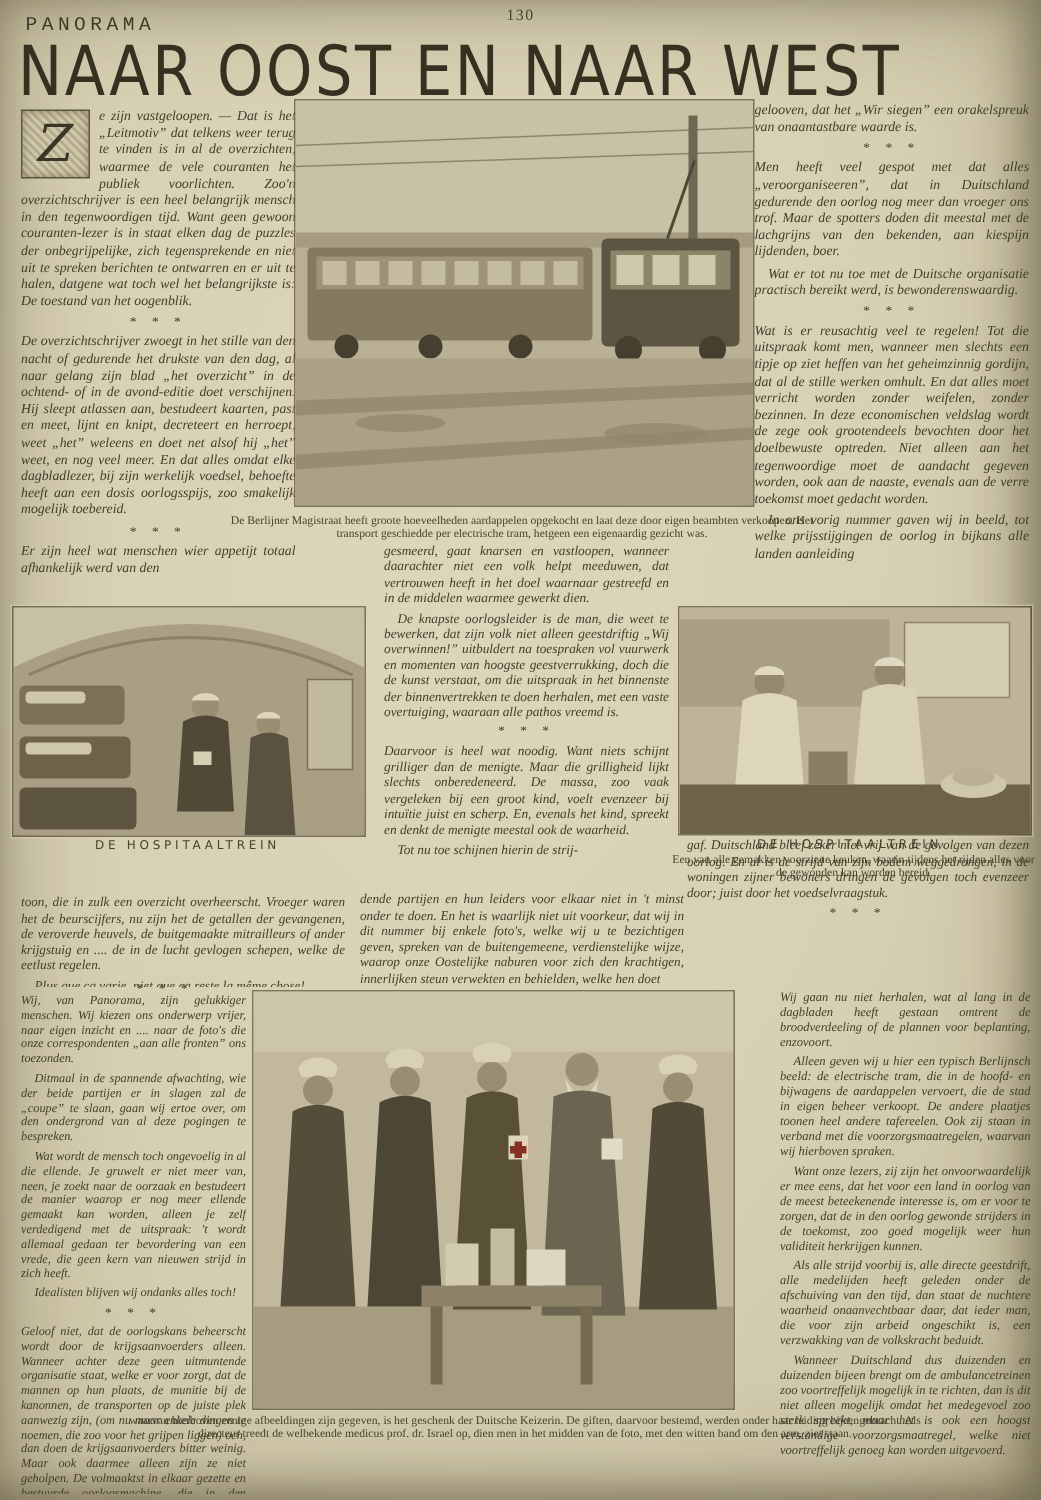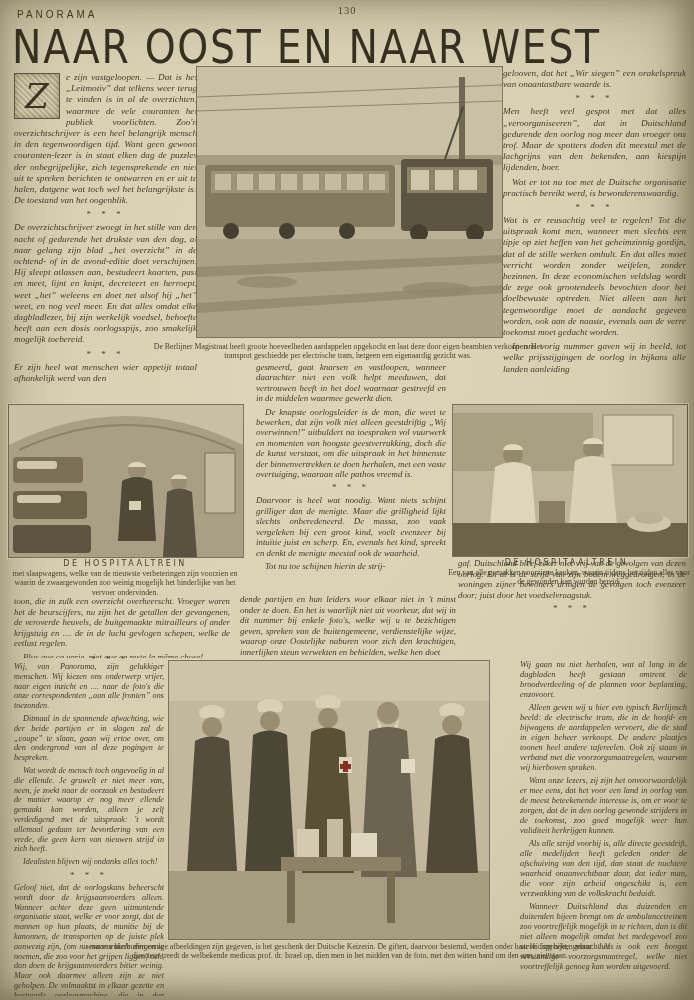--- a/index.html
+++ b/index.html
@@ -1,21 +1,21 @@
 <!DOCTYPE html>
 <html><head>
 <meta charset="utf-8">
 <style>
   html,body{margin:0;padding:0;background:#6b6554;}
   .page{position:relative;width:694px;height:1000px;margin:0 auto;overflow:hidden;
     background:radial-gradient(ellipse at 45% 35%, #ded6ba 0%, #d8d0b3 55%, #cdc5a7 85%, #bdb596 100%);
     box-shadow:inset 0 0 70px rgba(80,70,40,.38), inset -14px 0 26px rgba(70,60,35,.28), inset 0 -10px 20px rgba(70,60,35,.22);
     font-family:"Liberation Serif", serif; color:#423c2c;}
   .abs{position:absolute;}
-  .magname{font-family:Liberation Sans, sans-serif;font-size:10px;letter-spacing:3px;color:#3e392b;font-weight:500;}
+  .magname{font-family:Liberation Mono, monospace;font-size:13px;letter-spacing:3px;color:#3e392b;font-weight:500;}
   .pagenum{font-size:10.5px;letter-spacing:1px;text-align:center;color:#4a4434;}
   .title{font-family:"DejaVu Sans", sans-serif;font-size:46px;font-weight:500;letter-spacing:2px;
     white-space:nowrap;transform:scaleX(.855);transform-origin:left top;color:#35301f;}
   .col{text-align:justify;overflow:hidden;}
   .col p{margin:0 0 3px;font-style:italic;}
   .col p + p{text-indent:9px;margin-top:1px;}
   .c-top{font-size:9.2px;line-height:11.2px;}
   .c-mid{font-size:8.9px;line-height:10.4px;}
   .c-wide{font-size:8.8px;line-height:10.6px;}
   .c-low{font-size:8.2px;line-height:9.8px;}
@@ -134,21 +134,20 @@
         <path d="M162 74 a8 4.5 0 0 1 16 0 z" fill="#ddd6bd"></path>
         <path d="M158 87 q12 -7 25 0 l5 65 h-34 z" fill="#59523e"></path>
         <rect x="120" y="96" width="12" height="9" fill="#d6cfb4"></rect>
       </g>
       <rect x="196" y="48" width="30" height="60" fill="#c2ba9e"></rect>
       <rect x="196" y="48" width="30" height="60" fill="none" stroke="#7c7157"></rect>
     </svg>
   </div>
   <div class="abs cap" style="left:4px;top:559px;width:242px;">
     <div class="cap-head">DE HOSPITAALTREIN</div>
-    <div class="cap-text">met slaapwagens, welke van de nieuwste verbeteringen zijn voorzien en waarin de zwaargewonden zoo weinig mogelijk het hinderlijke van het vervoer ondervinden.</div>
   </div>
 
   <div class="abs photo" style="left:452px;top:404px;width:234px;height:151px;">
     <svg width="234" height="151" viewBox="0 0 234 151">
       <rect width="234" height="151" fill="#bdb499"></rect>
       <rect x="150" y="10" width="70" height="50" fill="#d4cdb1"></rect>
       <rect x="150" y="10" width="70" height="50" fill="none" stroke="#8d8169"></rect>
       <rect x="0" y="8" width="140" height="58" fill="#a99f83"></rect>
       <g>
         <circle cx="60" cy="50" r="10" fill="#94896d"></circle>

